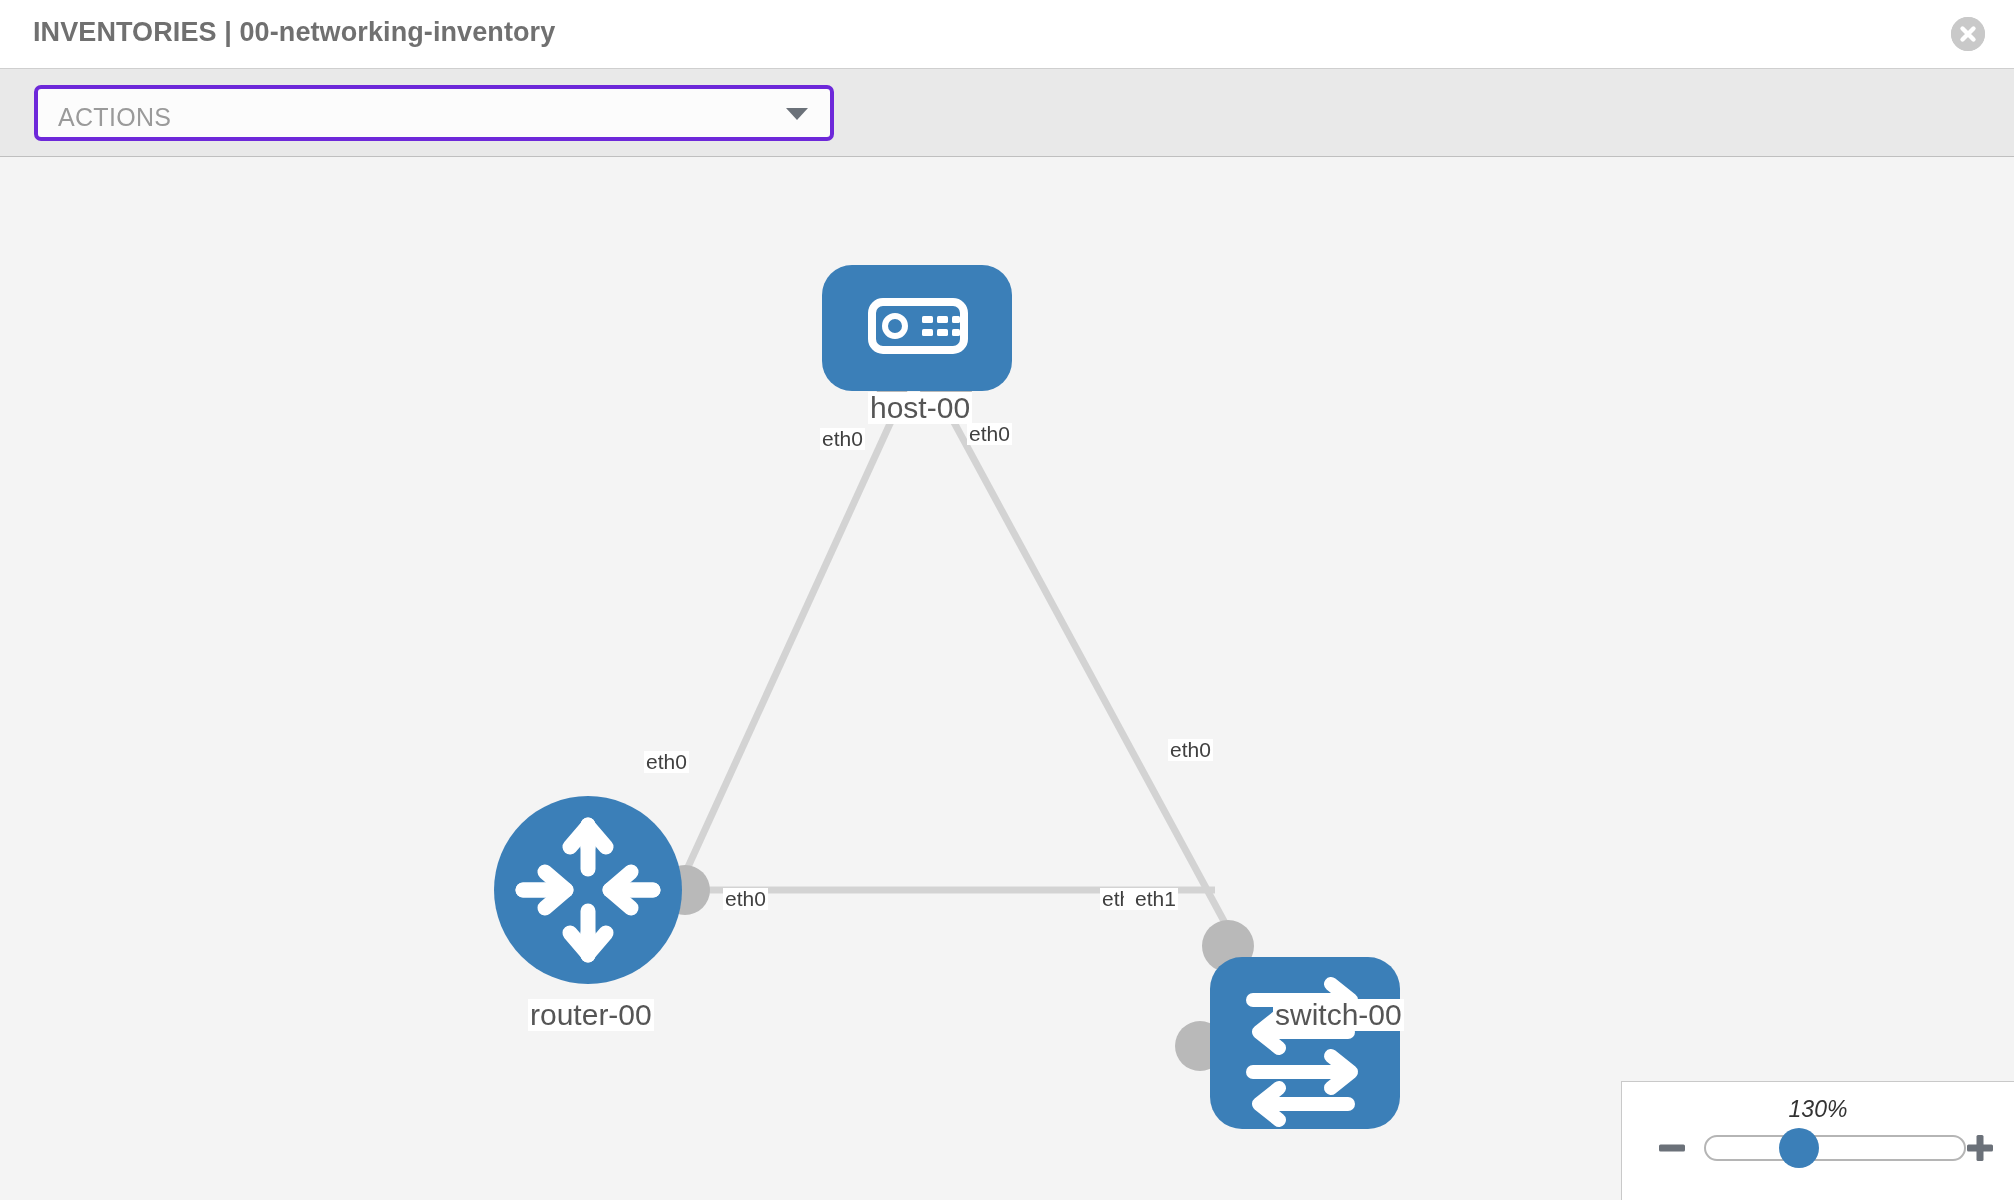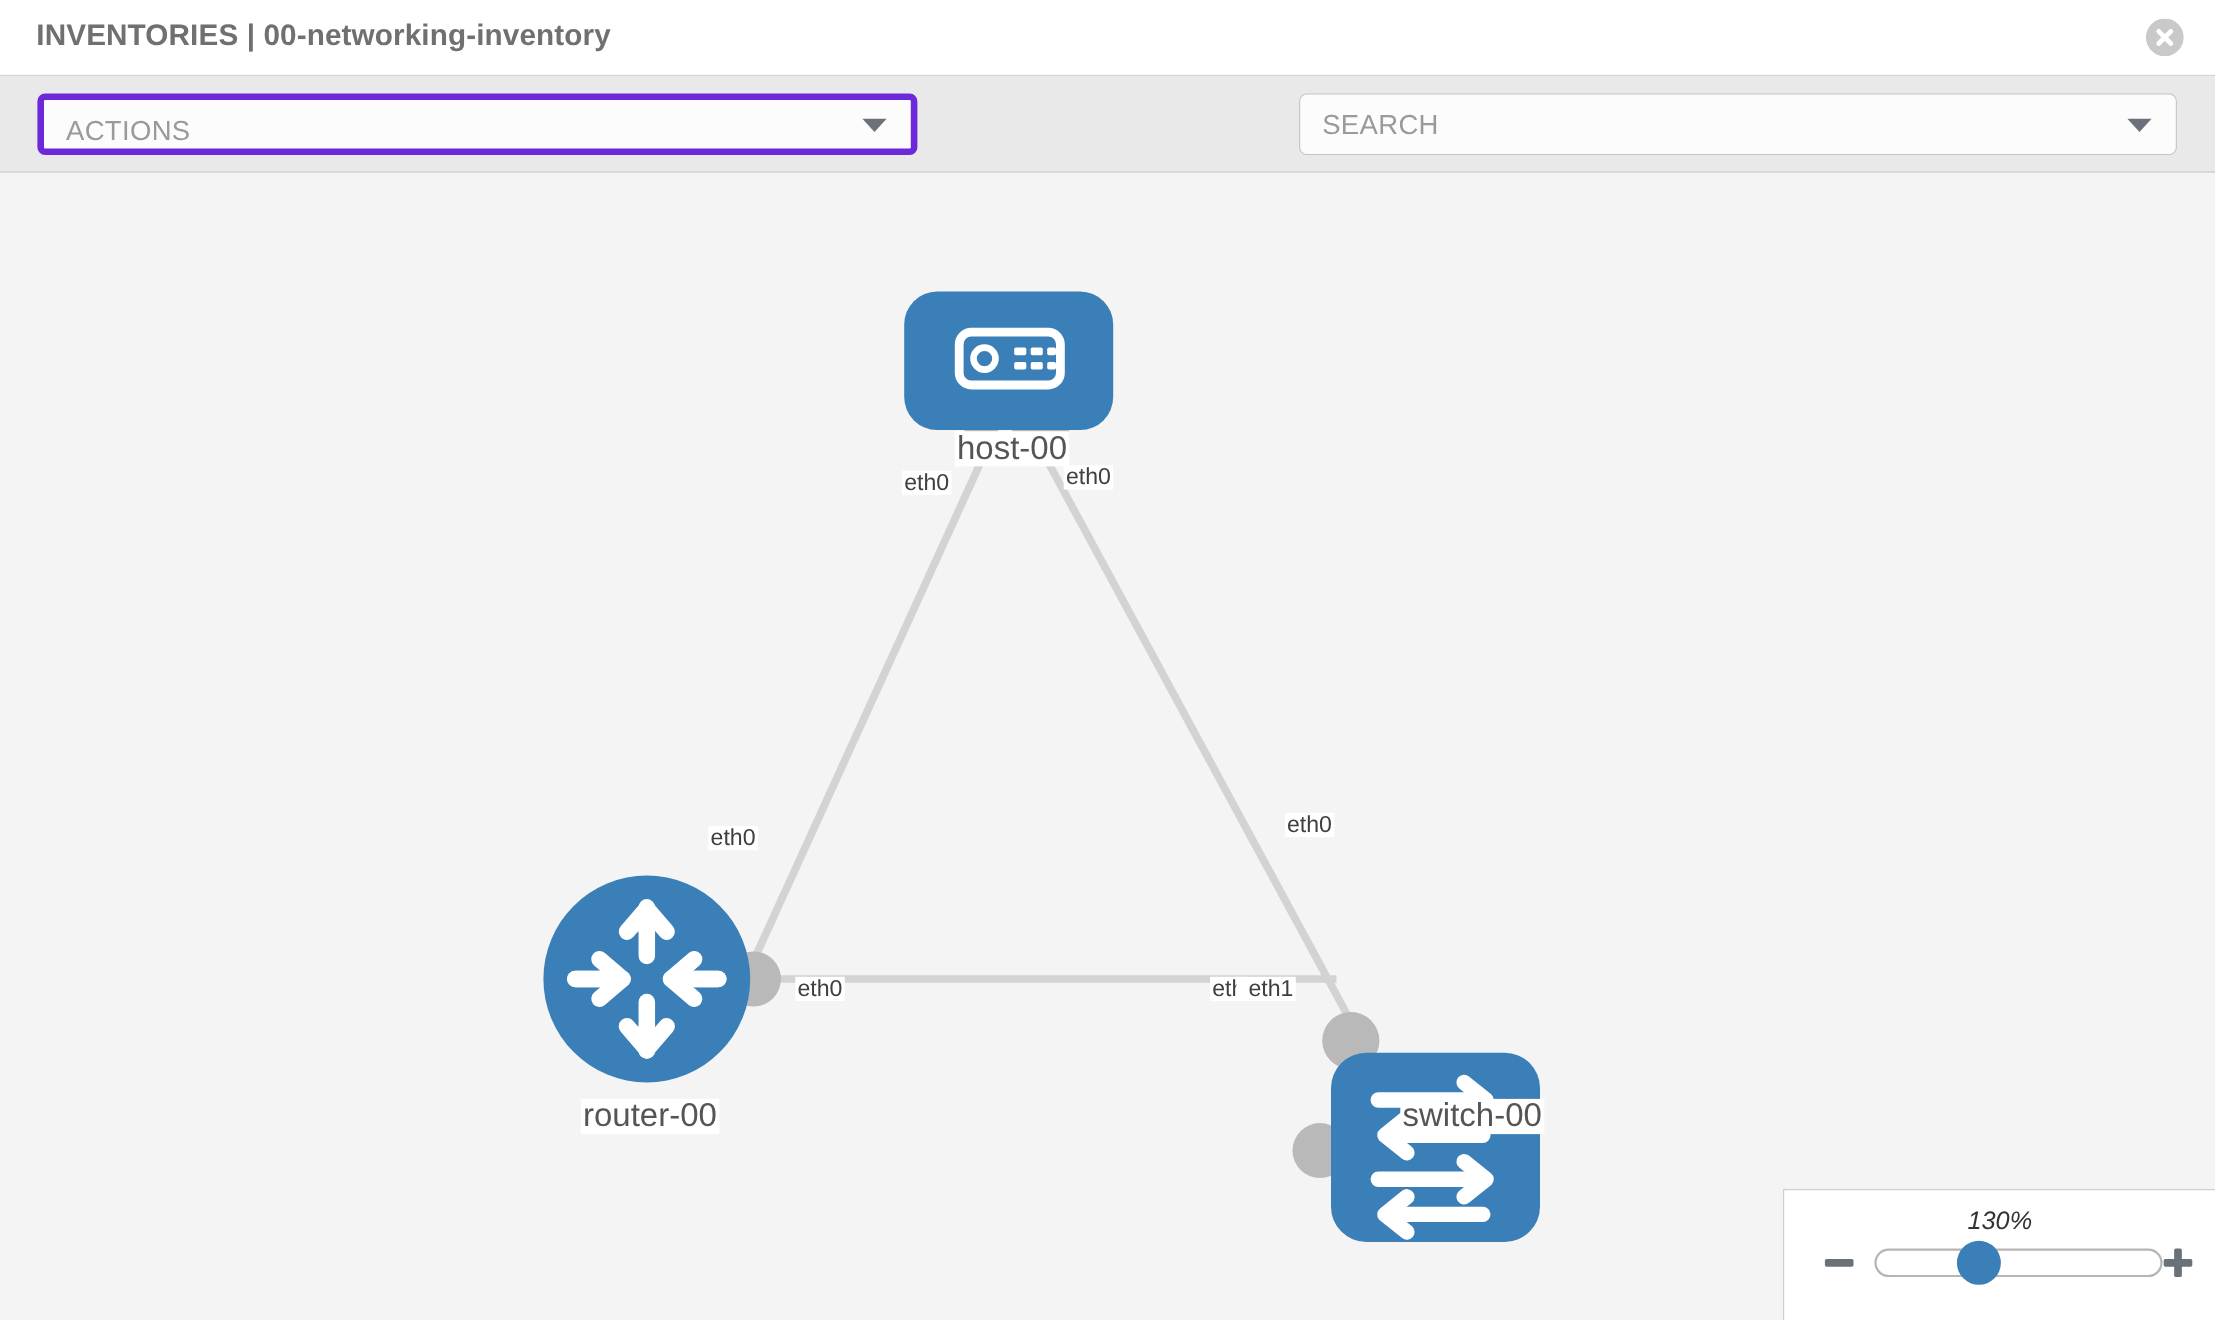--- a/index.html
+++ b/index.html
@@ -62,21 +62,21 @@
     box-sizing: border-box;
   }
 
   .actions-select {
     position: absolute;
     left: 34px;
     top: 16px;
     width: 800px;
     height: 56px;
     background: #fcfcfc;
-    border: 6px solid #6d28d9;
+    border: 4px solid #6d28d9;
     border-radius: 7px;
     box-sizing: border-box;
     cursor: pointer;
   }
   .actions-select .label {
     position: absolute;
     left: 20px;
     top: 14px;
     font-size: 25px;
     color: #9a9a9a;
@@ -248,24 +248,20 @@
       <svg width="46" height="46" viewBox="0 0 46 46" aria-hidden="true">
         <g transform="rotate(28 23 23)">
           <circle cx="14.5" cy="21" r="9" fill="none" stroke="#76797e" stroke-width="5.4"></circle>
           <rect x="21" y="18.2" width="21" height="5.6" rx="1.2" fill="#76797e"></rect>
           <rect x="35.5" y="23.4" width="5.4" height="6.4" rx="1.2" fill="#76797e"></rect>
           <rect x="27.5" y="23.4" width="4.6" height="4.8" rx="1.1" fill="#76797e"></rect>
         </g>
       </svg>
     </div>
 
-    <div class="search-select">
-      <span class="label" title="SEARCH">SEARCH</span>
-      <span class="caret"></span>
-    </div>
   </div>
 
   <div class="canvas">
 
     <svg width="2014" height="1043" viewBox="0 0 2014 1043" aria-hidden="true">
 
       <g stroke="#d3d3d3" stroke-width="7" fill="none">
 
         <line x1="893" y1="260" x2="647" y2="800"></line>
 

